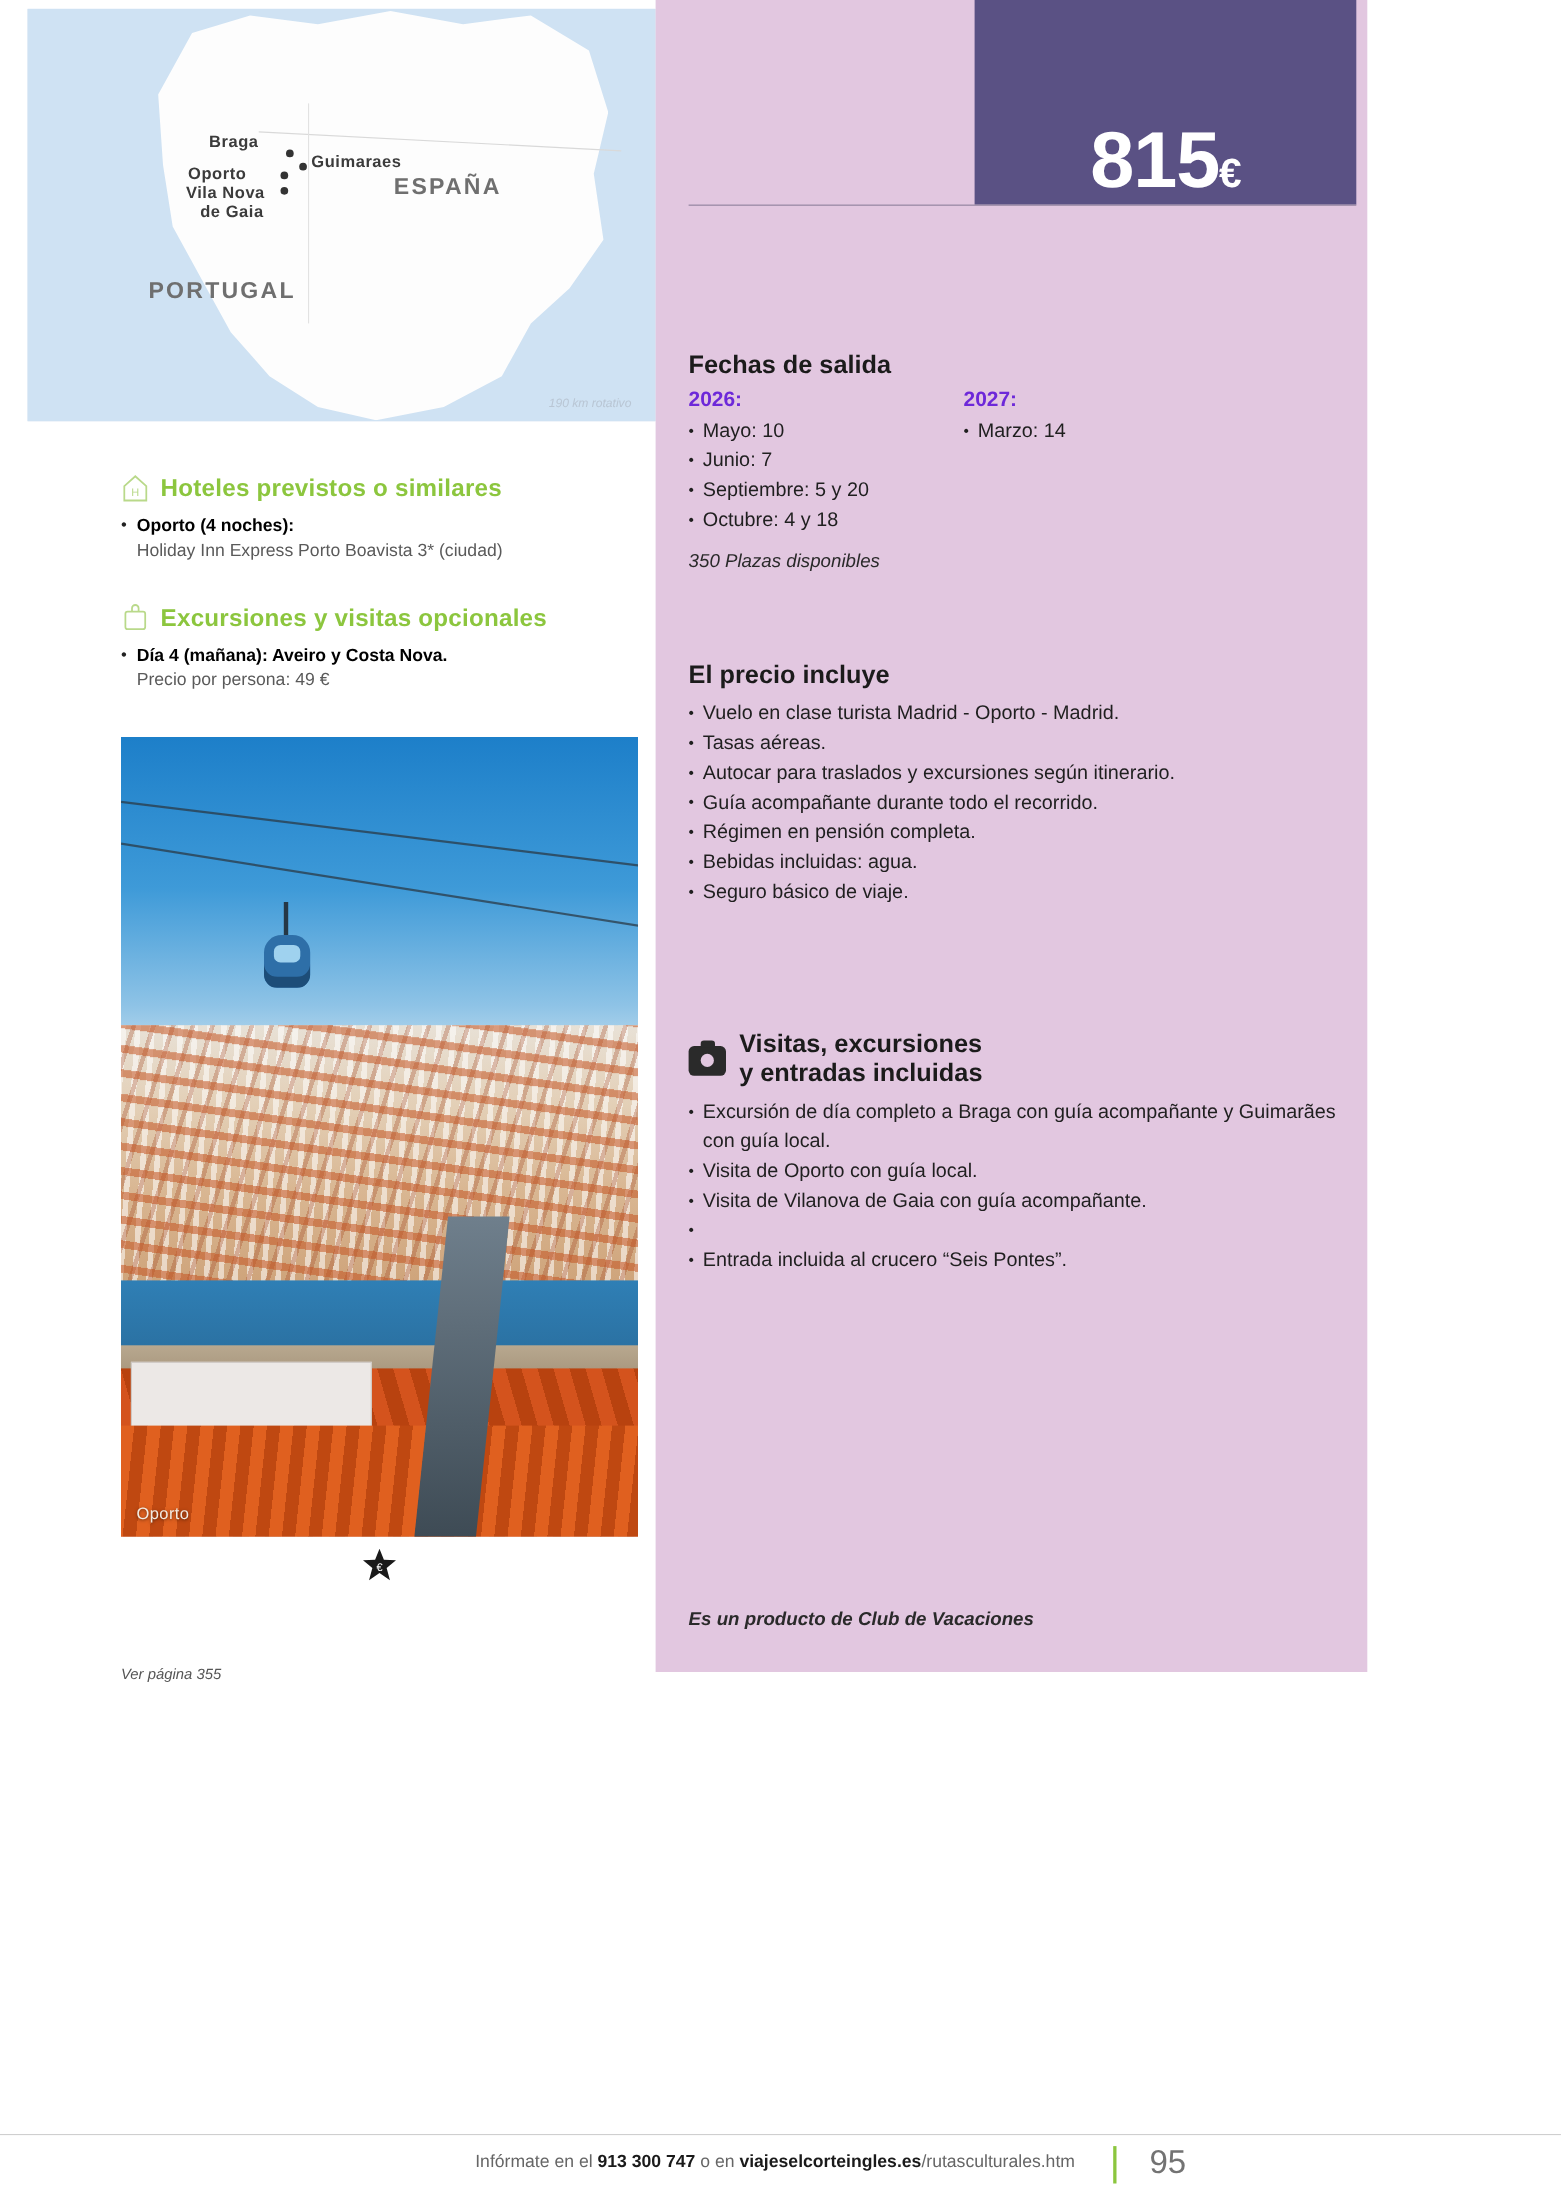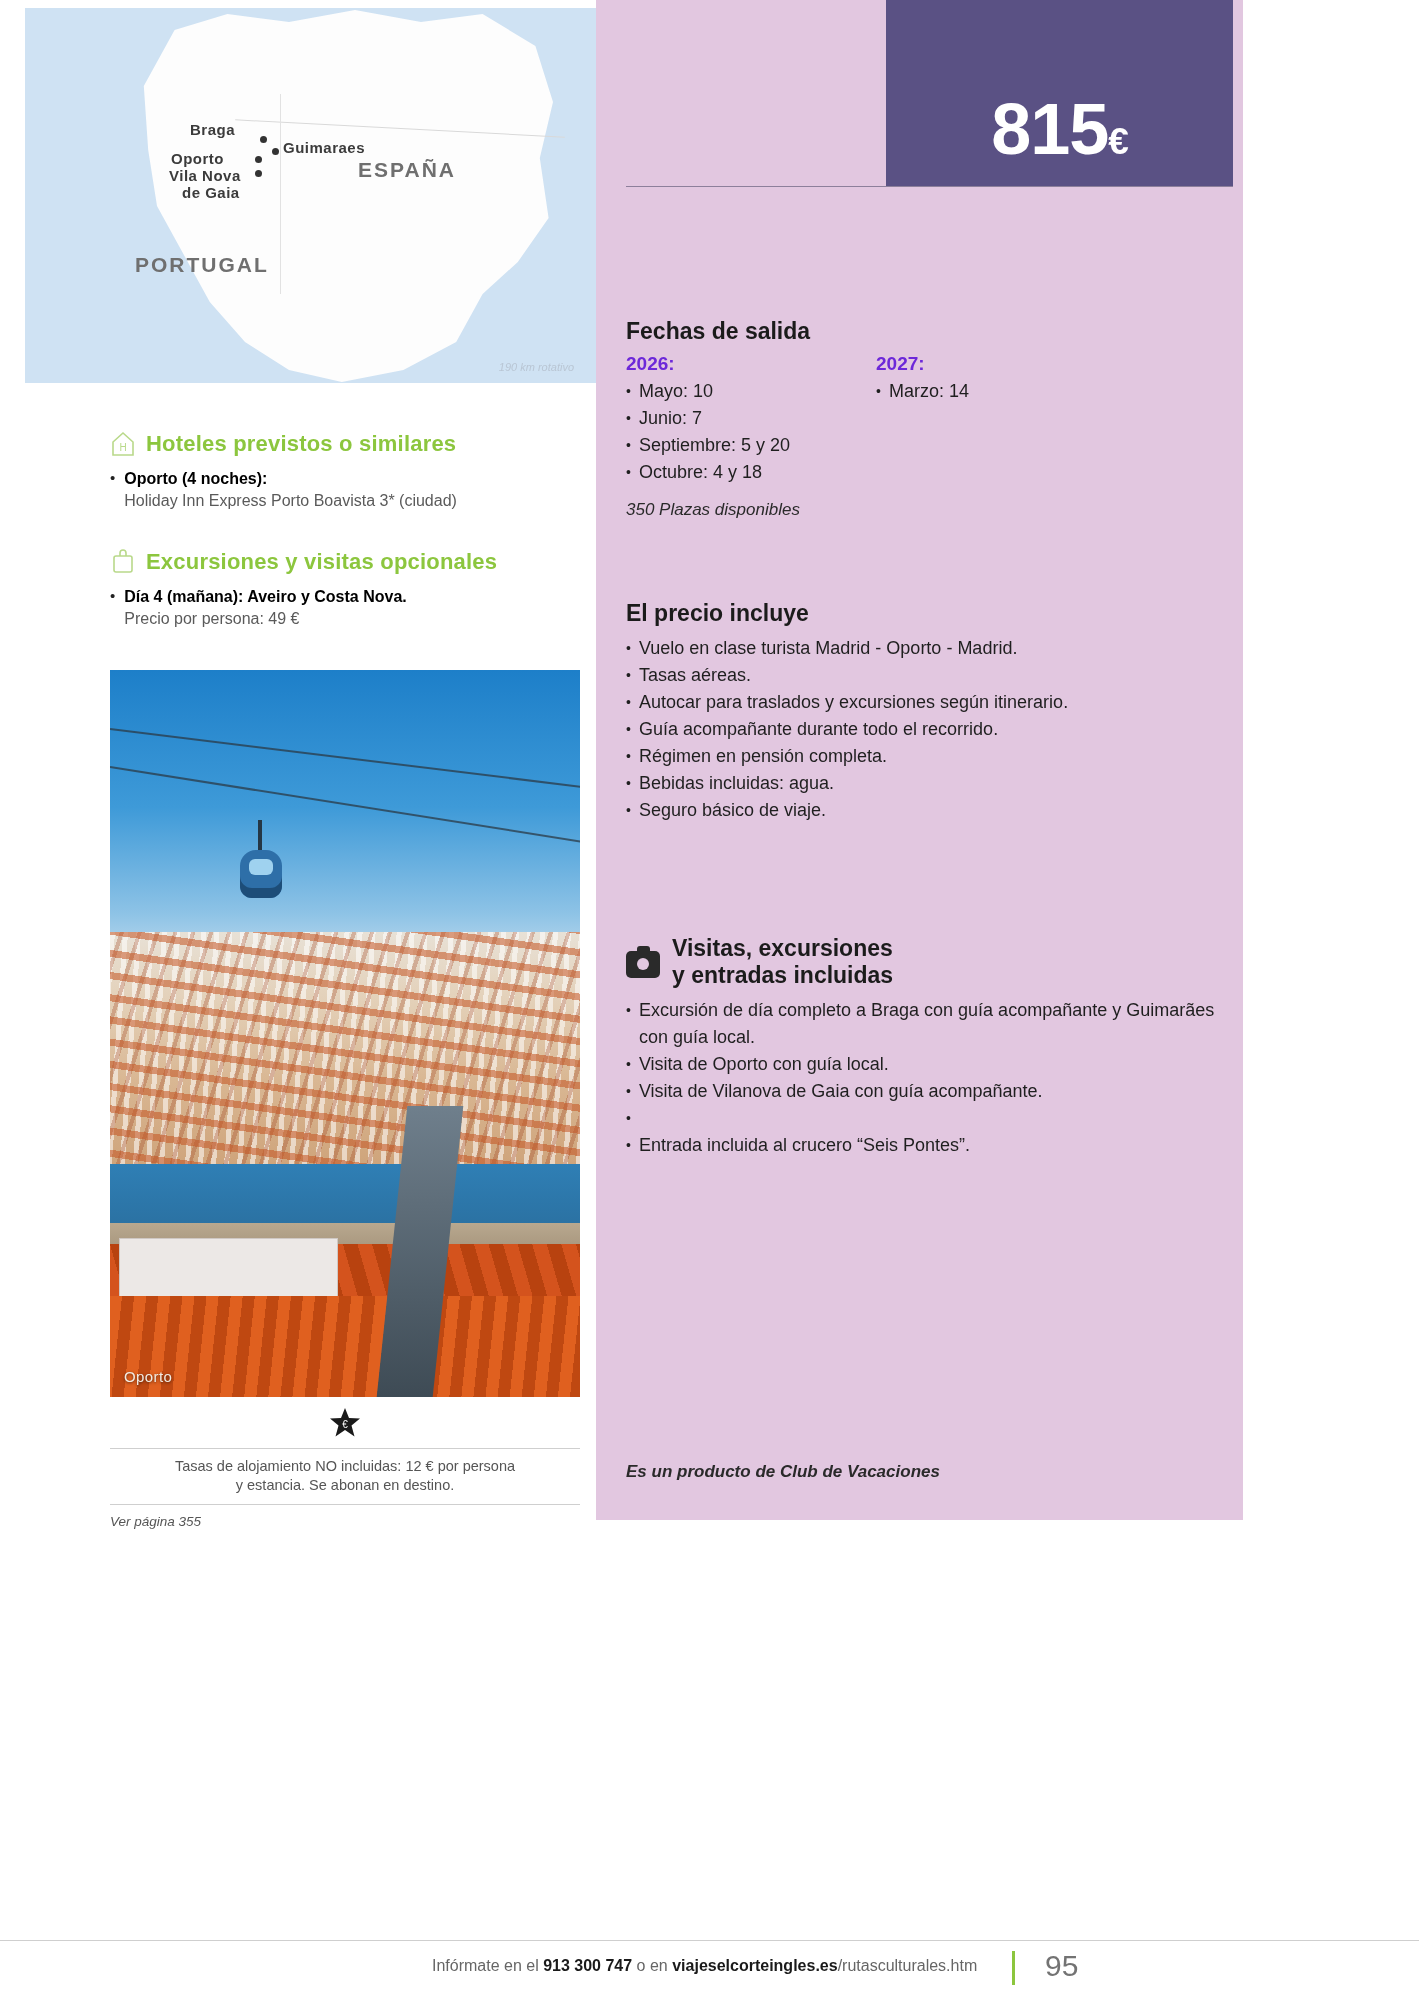--- a/index.html
+++ b/index.html
@@ -144,21 +144,21 @@
     position:absolute; left:596px; top:0; width:647px; height:1520px;
     background:#e2c7e0;
   }
   .price-box {
     position:absolute; left:290px; top:0; width:347px; height:186px;
     background:#5a5184;
     display:flex; align-items:flex-end; justify-content:center;
   }
   .price-val {
     color:#fff; font-weight:bold; font-size:72px; line-height:1;
-    letter-spacing:-1px; padding-bottom:21px;
+    letter-spacing:-1px; padding-bottom:4px;
   }
   .price-cur { font-size:37px; font-weight:bold; vertical-align:baseline; }
 
   .price-rule {
     position:absolute; left:30px; top:186px; width:607px; height:1px; background:#8d7f9b;
   }
   .price-note {
     position:absolute; left:30px; top:195px; width:560px;
     font-style:italic; font-size:16.5px; color:#2f2b33; line-height:23px;
   }
@@ -299,24 +299,20 @@
       <div class="photo-cap">Oporto</div>
     </div>
 
     <div class="star-wrap">
       <svg width="34" height="34" viewBox="0 0 34 34">
         <path d="M17 2 L21 12 L32 12.5 L23.5 19.5 L26.5 30.5 L17 24 L7.5 30.5 L10.5 19.5 L2 12.5 L13 12 Z" fill="#1a1a1a"></path>
         <text x="17" y="22" font-size="10" text-anchor="middle" fill="#ffffff" font-family="Liberation Sans">€</text>
       </svg>
     </div>
 
-    <div class="tasas-box">
-      <div>Tasas de alojamiento NO incluidas: 12 € por persona</div>
-      <div>y estancia. Se abonan en destino.</div>
-    </div>
 
     <div class="verpag">Ver página 355</div>
   </div>
 
   <div class="right-col">
 
     <div class="price-box">
       <div class="price-val">
         <span>815</span><span class="price-cur">€</span>
       </div>

